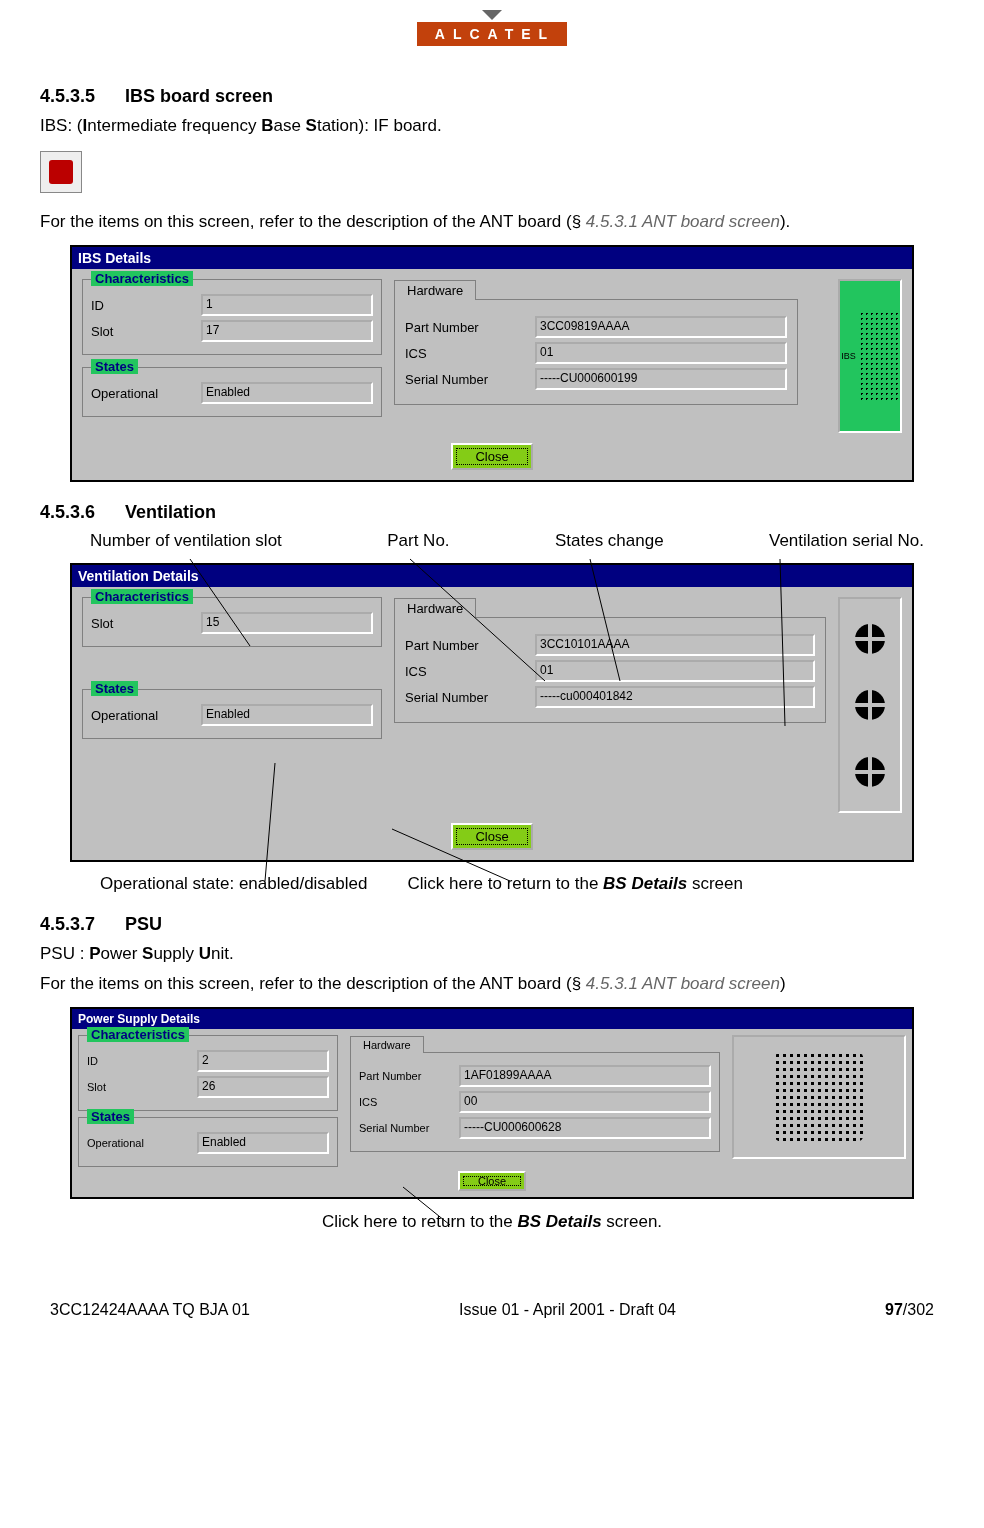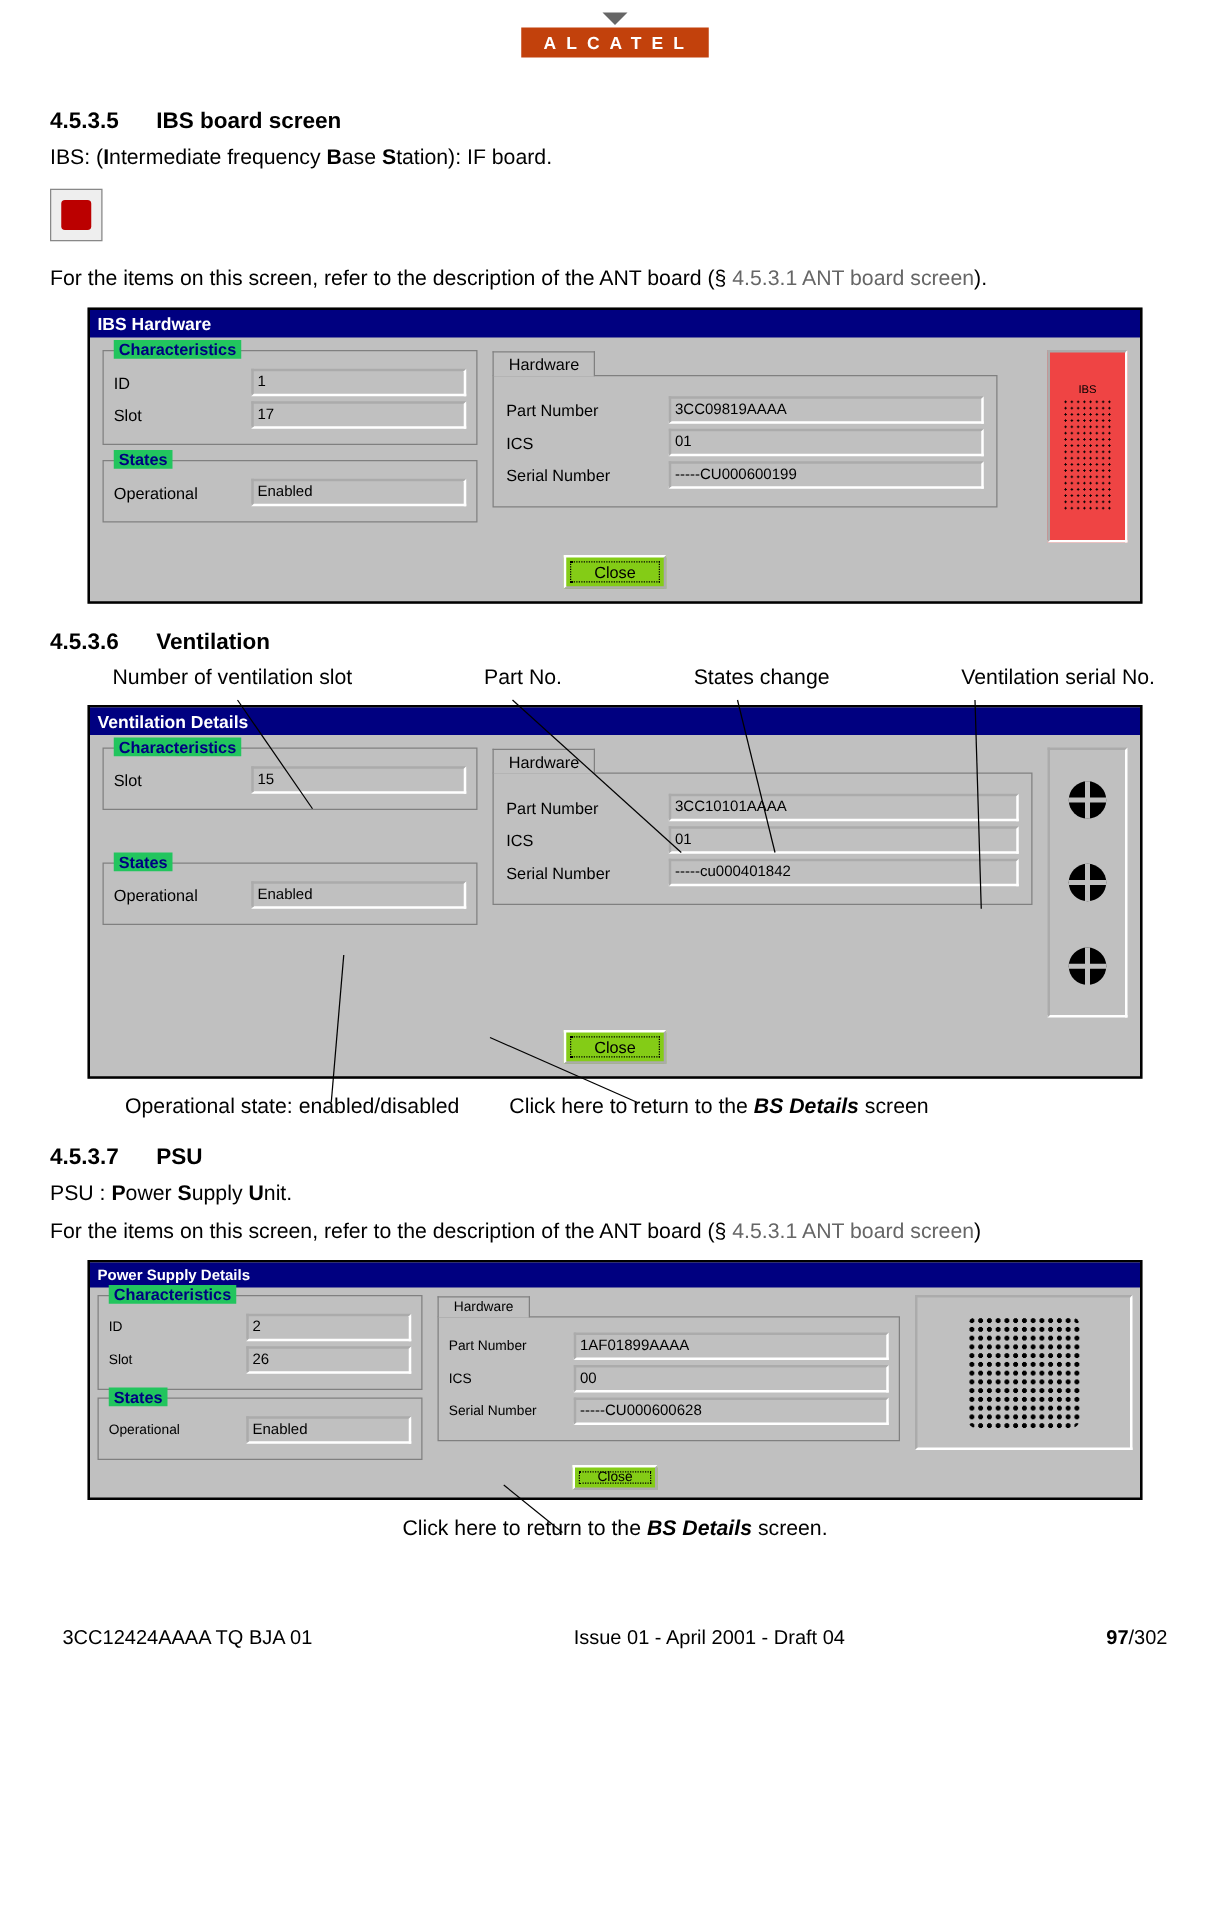--- a/index.html
+++ b/index.html
@@ -43,20 +43,21 @@
   .num {
     display: inline-block;
     width: 80px;
   }
   p.body-text {
     font-size: 17px;
     margin: 8px 0;
     line-height: 1.3;
   }
   .italic-ref {
+    font-style: italic;
     color: #666;
   }
   .icon-box {
     display: inline-block;
     width: 40px;
     height: 40px;
     border: 1px solid #888;
     background: #eee;
     margin: 6px 0;
     position: relative;
@@ -165,23 +166,23 @@
     outline-offset: -6px;
     background: #84cc16;
     padding: 4px 22px;
     font-size: 13px;
     font-family: Arial, sans-serif;
   }
   .ibs-icon {
     flex: 0 0 60px;
     height: 150px;
     border: 2px inset #fff;
-    background: #ef4444;
-    display: flex;
-    flex-direction: column;
+    background: #22c55e;
+    display: flex;
+    flex-direction: row;
     align-items: center;
     justify-content: center;
     font-size: 9px;
     gap: 3px;
     margin-left: 28px;
   }
   .ibs-icon .dotgrid {
     width: 40px;
     height: 90px;
     background-image: radial-gradient(#000 1px, transparent 1px);
@@ -282,21 +283,21 @@
   <p class="body-text">
     <span>IBS: (</span><b>I</b><span>ntermediate frequency </span><b>B</b><span>ase </span><b>S</b><span>tation): IF board.</span>
   </p>
   <div class="icon-box"></div>
   <p class="body-text">
     <span>For the items on this screen, refer to the description of the ANT board (§ </span><span class="italic-ref">4.5.3.1 ANT board screen</span><span>).</span>
   </p>
 
   
   <div class="dialog">
-    <div class="titlebar">IBS Hardware</div>
+    <div class="titlebar">IBS Details</div>
     <div class="dlg-body">
       <div class="dlg-top-row">
         <div class="leftcol">
           <div class="fieldset">
             <span class="legend">Characteristics</span>
             <div class="row">
                 <span class="lbl">ID</span>
                 <span class="inputbox">1</span>
               </div>
             <div class="row">

